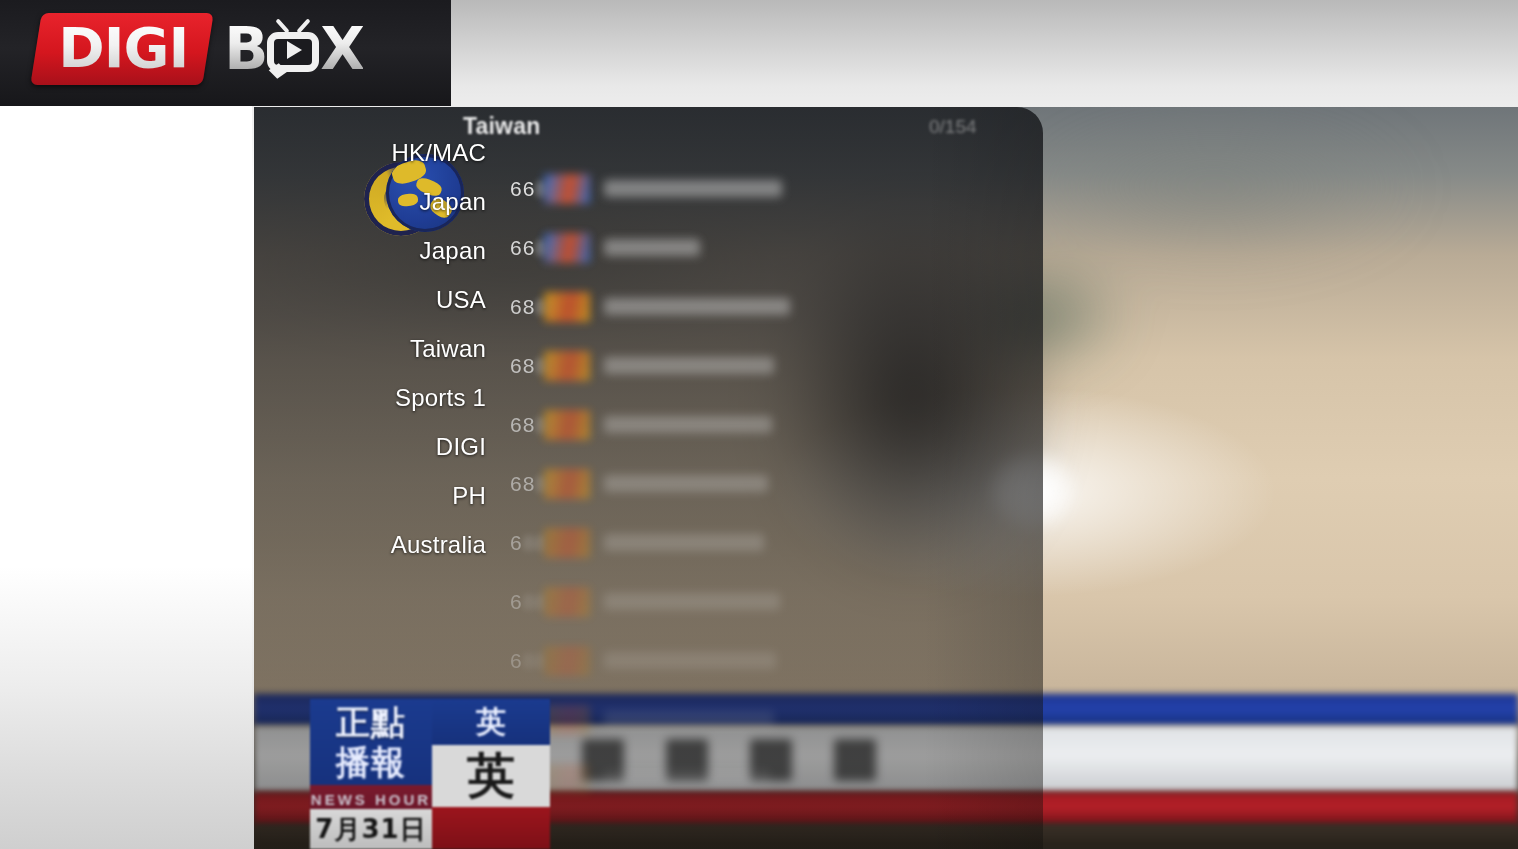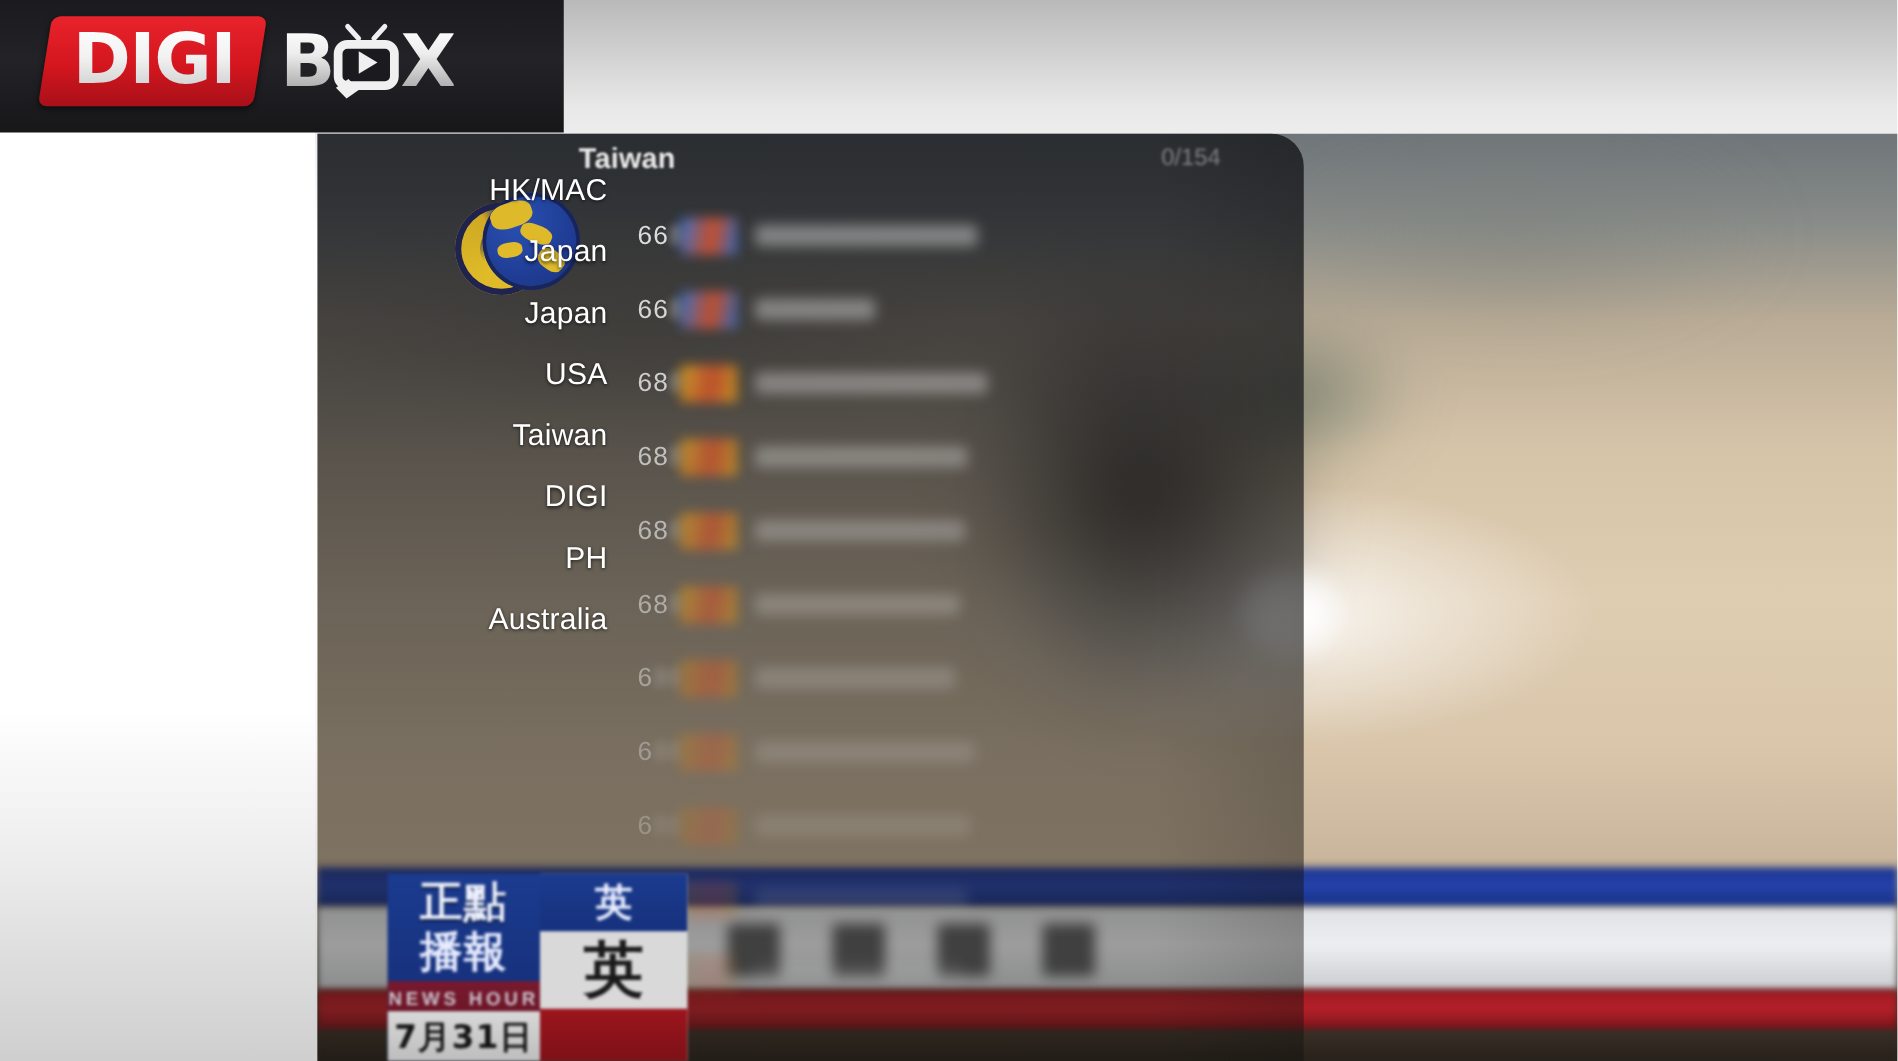--- a/index.html
+++ b/index.html
@@ -465,20 +465,23 @@
         <div class="cat-item">
           <span>Japan</span>
         </div>
         <div class="cat-item">
           <span>USA</span>
         </div>
         <div class="cat-item">
           <span>Taiwan</span>
         </div>
         <div class="cat-item">
+          <span>Sports 1</span>
+        </div>
+        <div class="cat-item">
           <span>DIGI</span>
         </div>
         <div class="cat-item">
           <span>PH</span>
         </div>
         <div class="cat-item">
           <span>Australia</span>
         </div>
       </div>
   </div>

